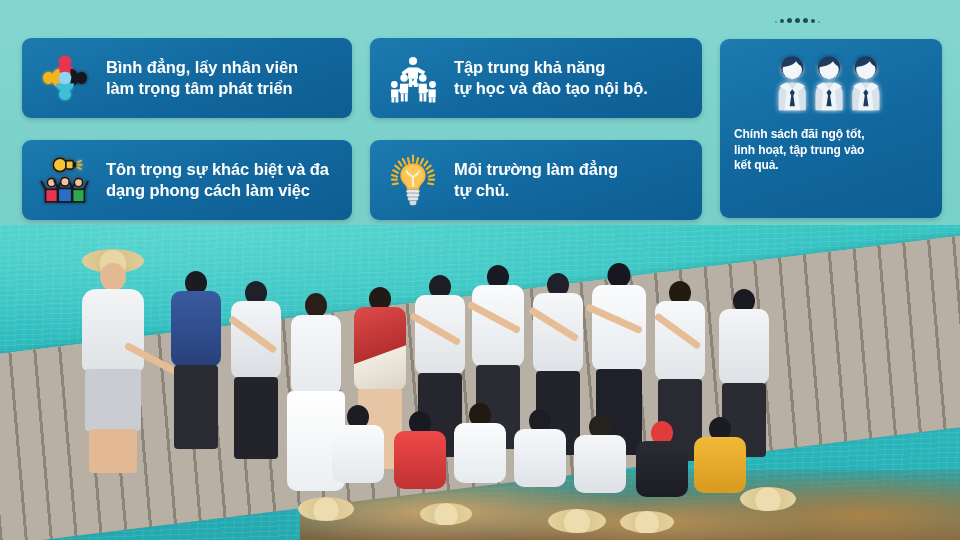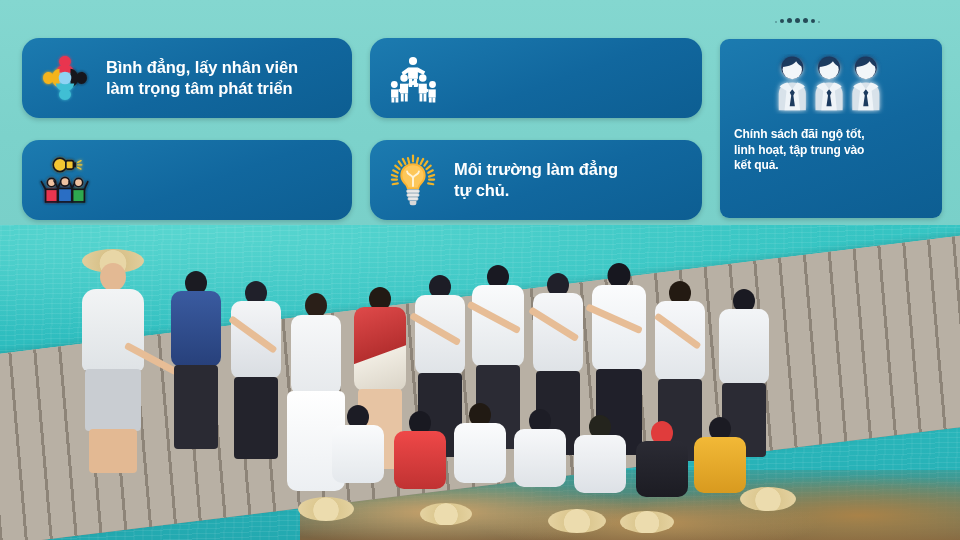--- a/index.html
+++ b/index.html
@@ -51,21 +51,21 @@
   
   .card {
     position: absolute;
     background: linear-gradient(160deg, #1C7BB0 0%, #11679E 55%, #0D5E92 100%);
     border-radius: 9px;
     box-shadow: 0 2px 5px rgba(0,0,0,.18);
     display: flex;
     align-items: center;
     box-sizing: border-box;
   }
-  .card.row { flex-direction: row; border-radius: 17px; }
+  .card.row { flex-direction: row; }
   .card.col { flex-direction: column; justify-content: flex-start; }
 
   .card-icon {
     flex: 0 0 auto;
     display: flex;
     align-items: center;
     justify-content: center;
   }
   .card-text {
     color: #ffffff;
@@ -242,20 +242,22 @@
             <rect x="24" y="42" width="16" height="16" fill="#2A6EC4"></rect>
             <path d="M24 42l-5-9M40 42l5-9"></path>
 
             <circle cx="48" cy="35" r="5" fill="#F0C2A0"></circle>
             <rect x="41" y="43" width="14" height="15" fill="#2FA94F"></rect>
             <path d="M41 43l-4-9M55 43l4-9"></path>
           </g>
         </g>
       </svg>
     </div>
+    <div class="card-text">Tôn trọng sự khác biệt và đa
+dạng phong cách làm việc</div>
   </div>
 
   <div class="card row" id="card-learning">
     <div class="card-icon sq">
       <svg viewBox="0 0 64 64" width="52" height="52" aria-hidden="true">
         <g fill="#FFFFFF">
 
           <circle cx="32" cy="11" r="5"></circle>
           <path d="M26 19h12v14H26z"></path>
           <path d="M26 19l-8 6 2 4 8-5zM38 19l9 5-2 4-9-4z"></path>
@@ -274,20 +276,22 @@
           <path d="M5 46h9v10H5z"></path>
           <path d="M14 46l6-3 1.6 3.6-7 3z"></path>
           <path d="M5.5 56H9v6H5.5zM10.5 56H14v6h-3.5z"></path>
           <circle cx="56" cy="40" r="4.2"></circle>
           <path d="M51 46h9v10h-9z"></path>
           <path d="M51 46l-6-3-1.6 3.6 7 3z"></path>
           <path d="M51.5 56H55v6h-3.5zM56 56h3.5v6H56z"></path>
         </g>
       </svg>
     </div>
+    <div class="card-text">Tập trung khả năng
+tự học và đào tạo nội bộ.</div>
   </div>
 
   <div class="card row" id="card-autonomy">
     <div class="card-icon sq">
       <svg viewBox="0 0 64 64" width="54" height="54" aria-hidden="true">
         <g stroke="#F0B429" stroke-width="2.6" stroke-linecap="round">
           <path d="M32 3v7"></path>
           <path d="M20 7l3 6"></path>
             <path d="M44 7l-3 6"></path>
           <path d="M11 15l5 4"></path>

